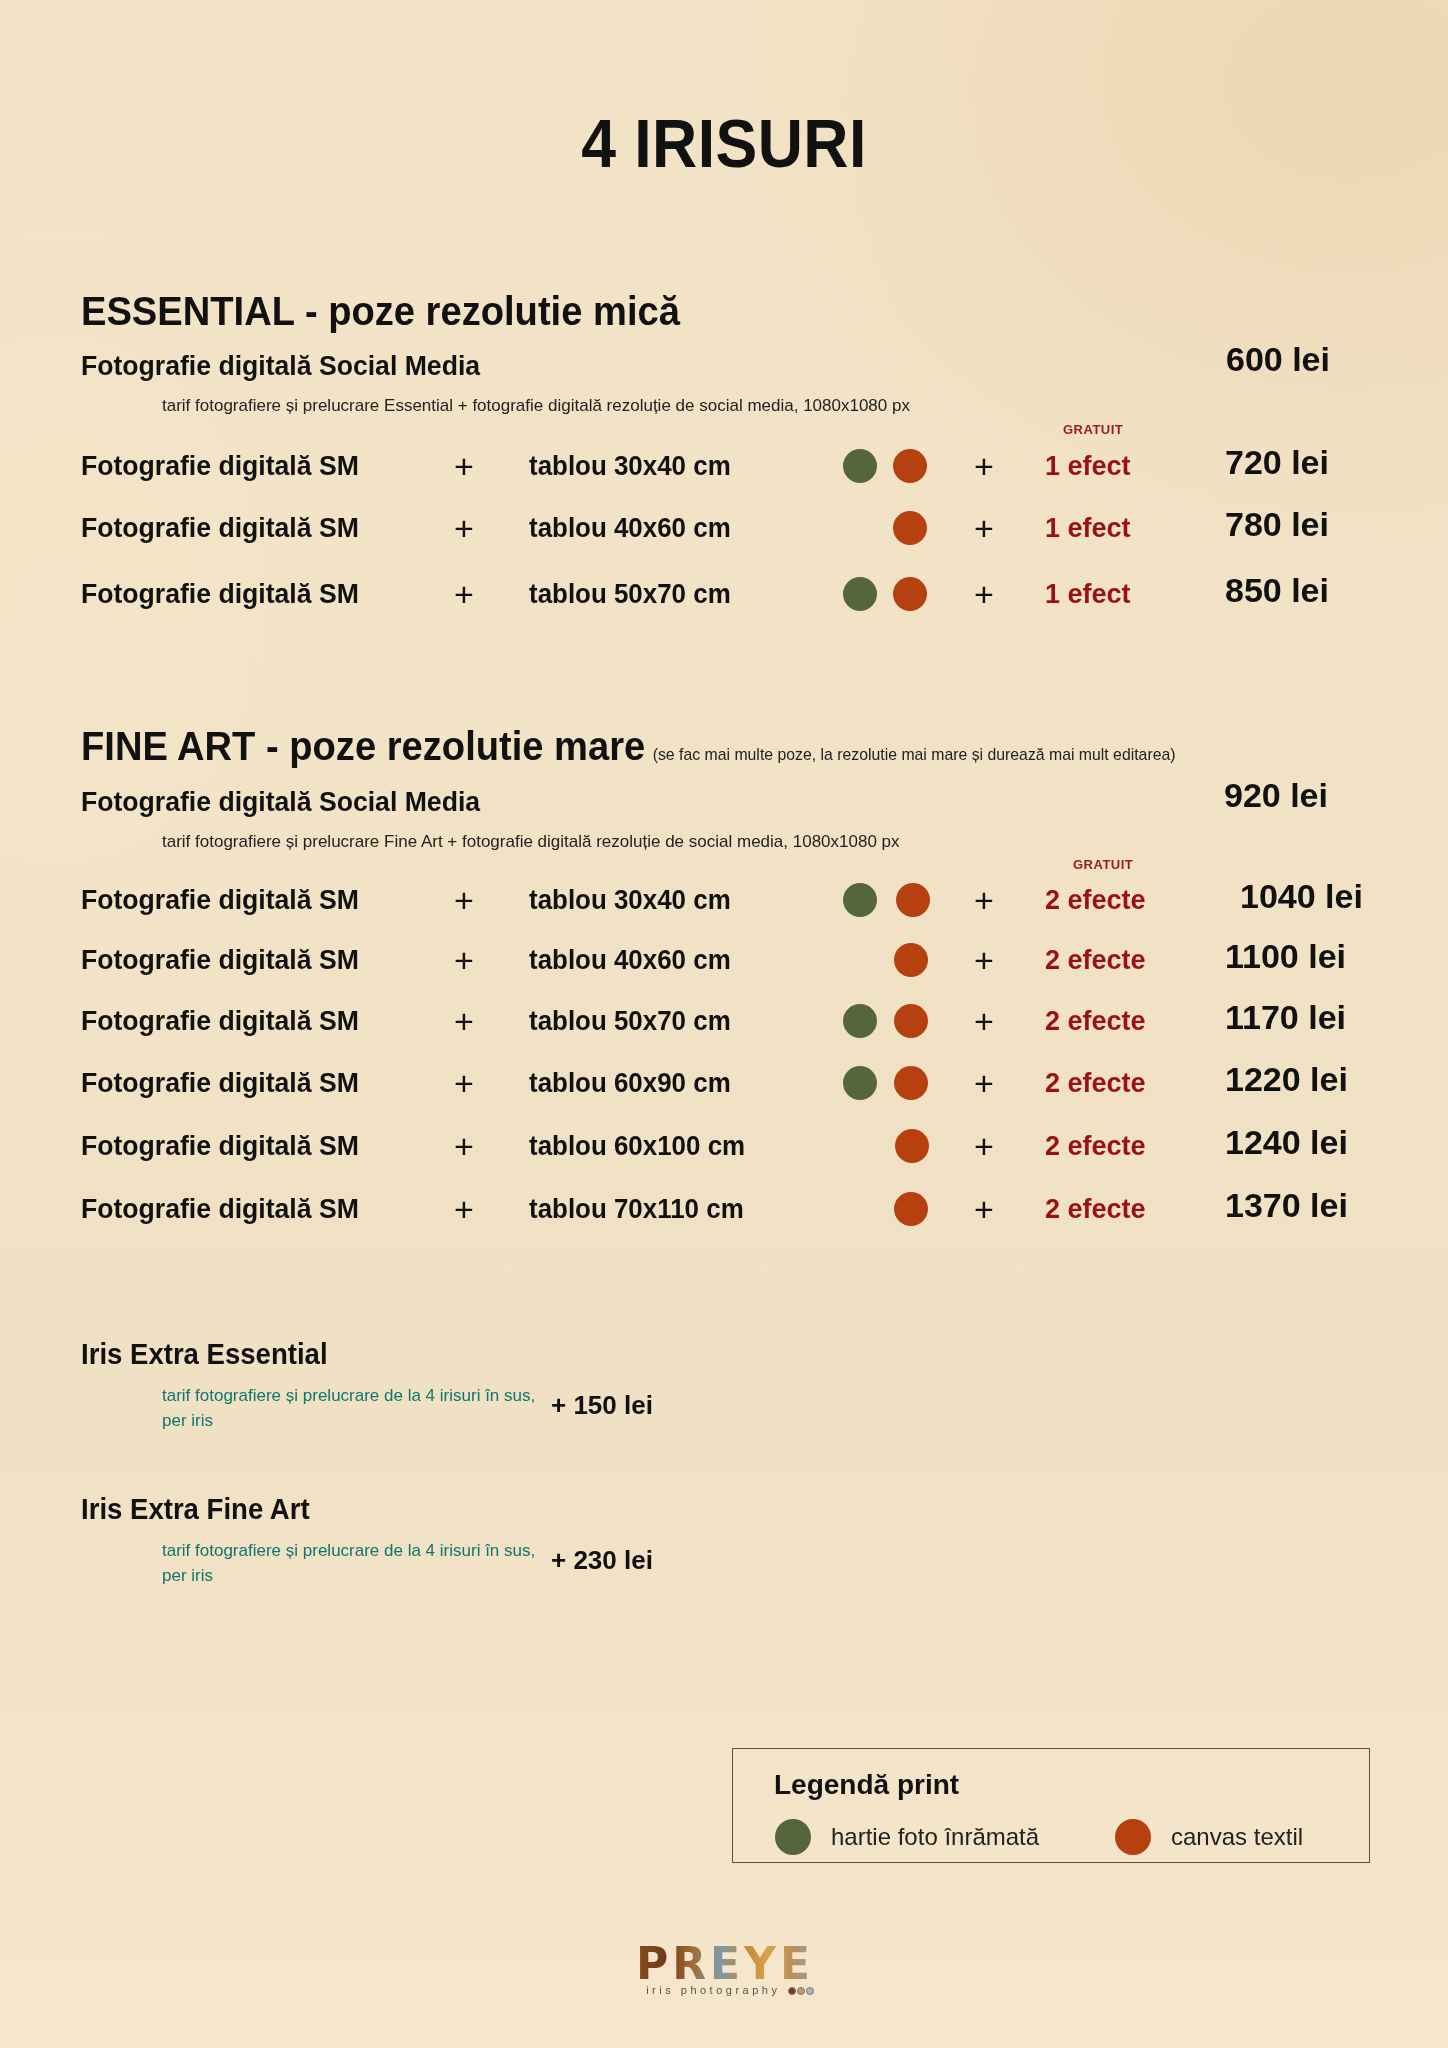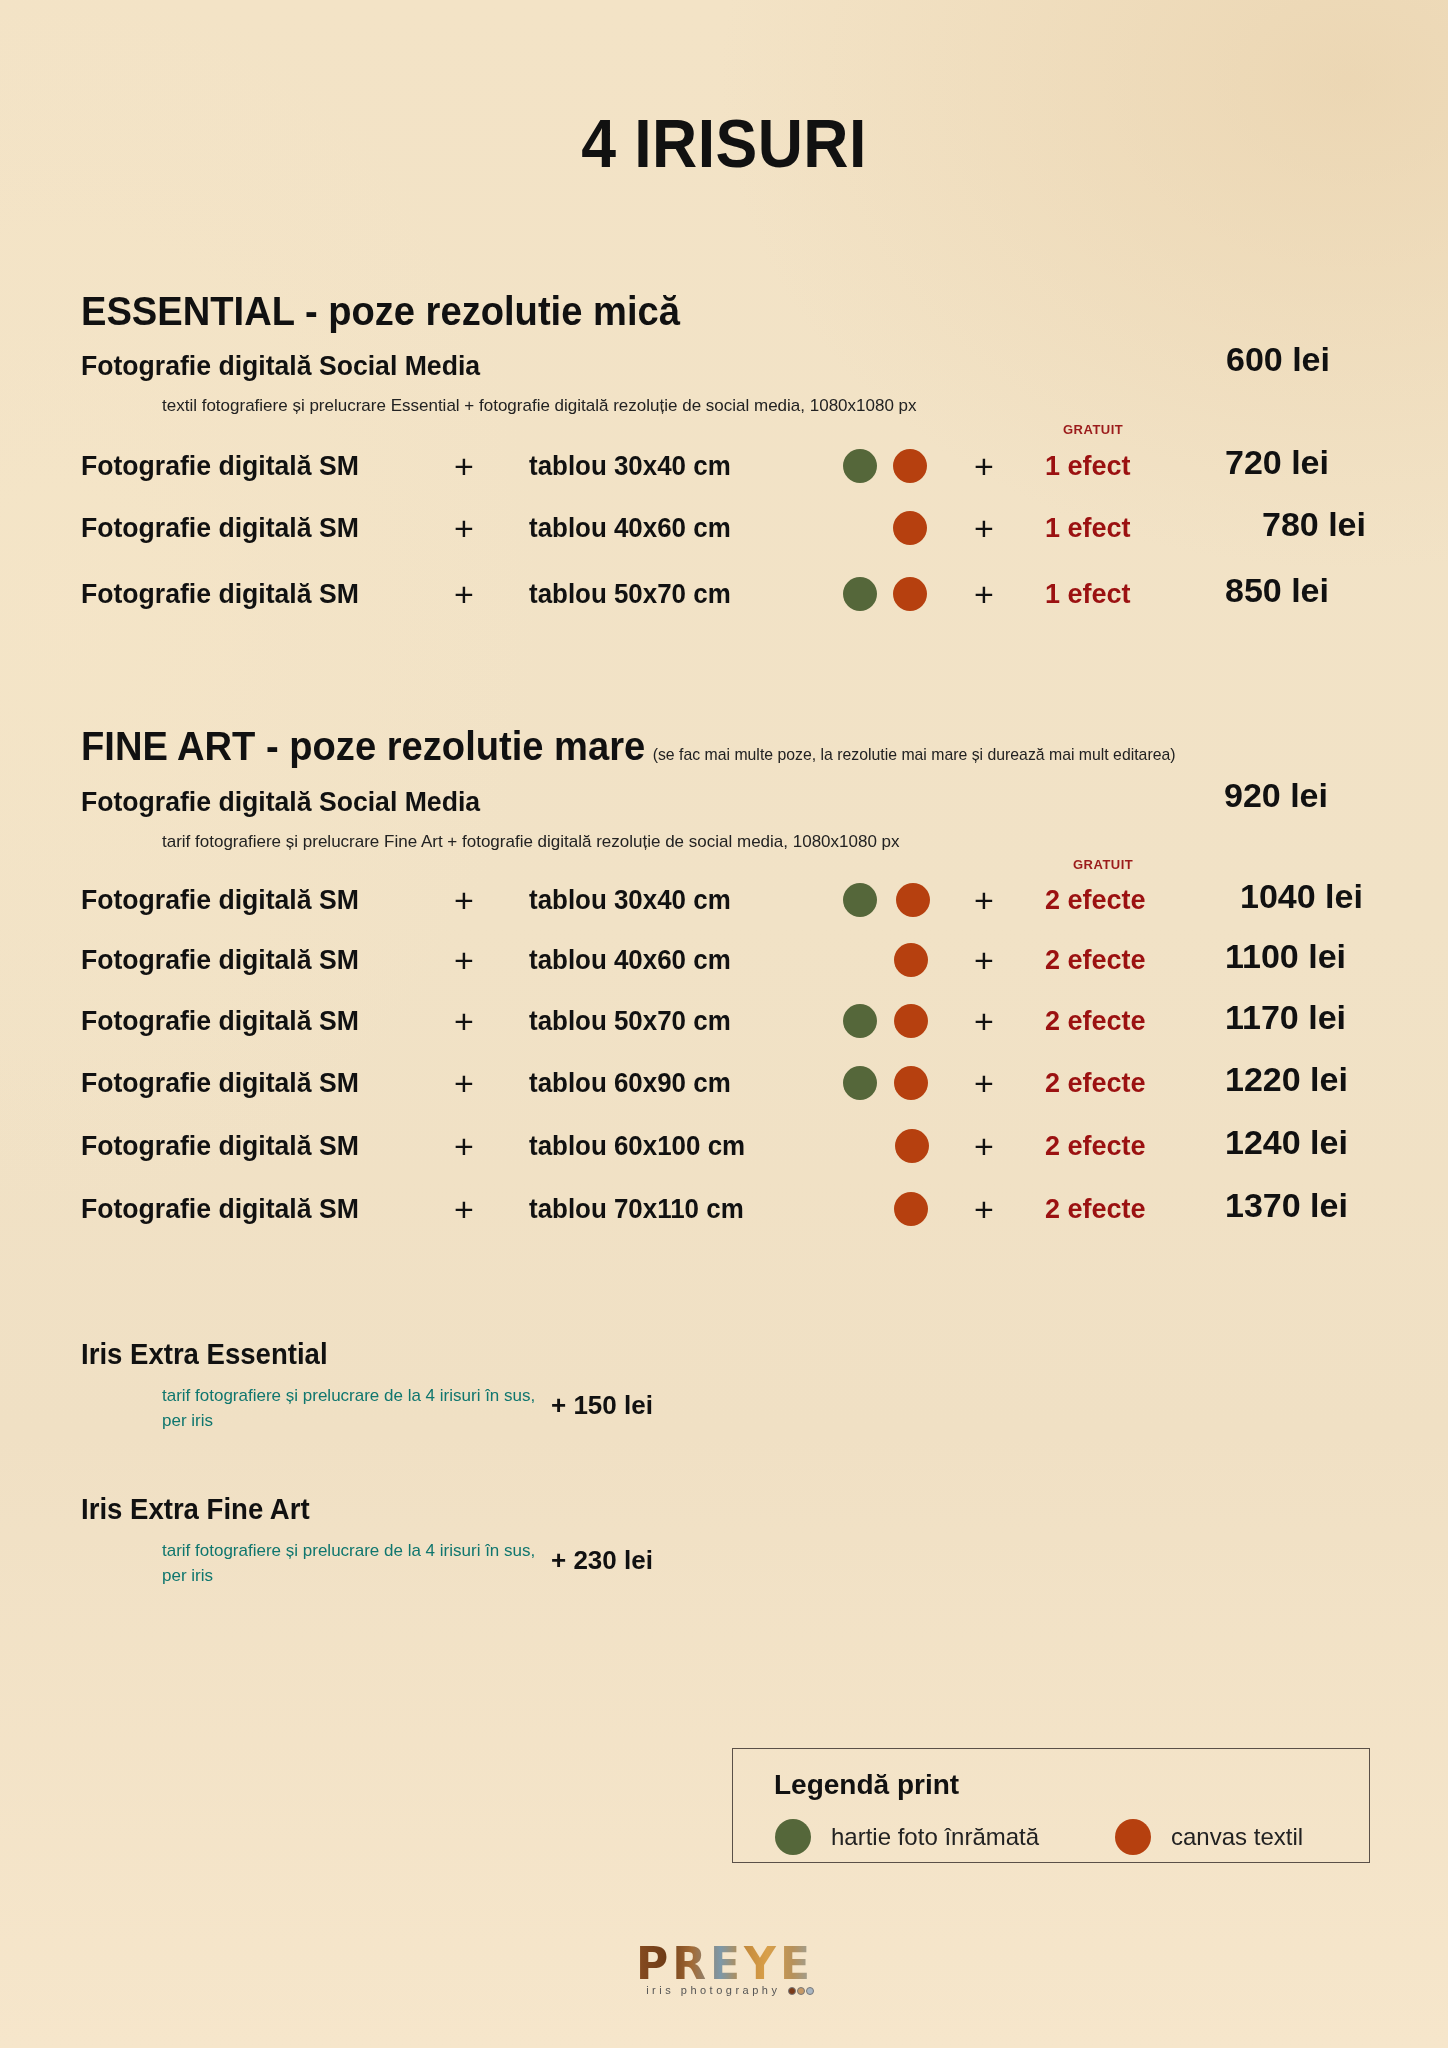--- a/index.html
+++ b/index.html
@@ -70,41 +70,41 @@
 </style>
 </head>
 <body>
 
 <div class="abs page-title">4 IRISURI</div>
 
 <div>
   <div class="abs section-title" style="top:288px;">ESSENTIAL - poze rezolutie mică</div>
   <div class="abs sub-title" style="top:350px;">Fotografie digitală Social Media</div>
   <div class="abs base-price" style="left:1226px; top:340px;">600 lei</div>
-  <div class="abs desc" style="top:396px;">textil fotografiere și prelucrare Essential + fotografie digitală rezoluție de social media, 1080x1080 px</div>
+  <div class="abs desc" style="top:396px;">tarif fotografiere și prelucrare Essential + fotografie digitală rezoluție de social media, 1080x1080 px</div>
   <div class="abs gratuit" style="left:1063px; top:422px;">GRATUIT</div>
 
   <div class="abs row" style="top:441px;">
     <span class="item">Fotografie digitală SM</span>
     <span class="plus1">+</span>
     <span class="frame">tablou 30x40 cm</span>
     <span class="dot green"></span>
     <span class="dot orange"></span>
     <span class="plus2">+</span>
     <span class="effect">1 efect</span>
     <span class="price" style="top:-4px;">720 lei</span>
   </div>
   <div class="abs row" style="top:503px;">
     <span class="item">Fotografie digitală SM</span>
     <span class="plus1">+</span>
     <span class="frame">tablou 40x60 cm</span>
     <span class="dot orange"></span>
     <span class="plus2">+</span>
     <span class="effect">1 efect</span>
-    <span class="price" style="top:-4px;margin-left:37px;">780 lei</span>
+    <span class="price" style="top:-4px;">780 lei</span>
   </div>
   <div class="abs row" style="top:569px;">
     <span class="item">Fotografie digitală SM</span>
     <span class="plus1">+</span>
     <span class="frame">tablou 50x70 cm</span>
     <span class="dot green"></span>
     <span class="dot orange"></span>
     <span class="plus2">+</span>
     <span class="effect">1 efect</span>
     <span class="price" style="top:-4px;">850 lei</span>

